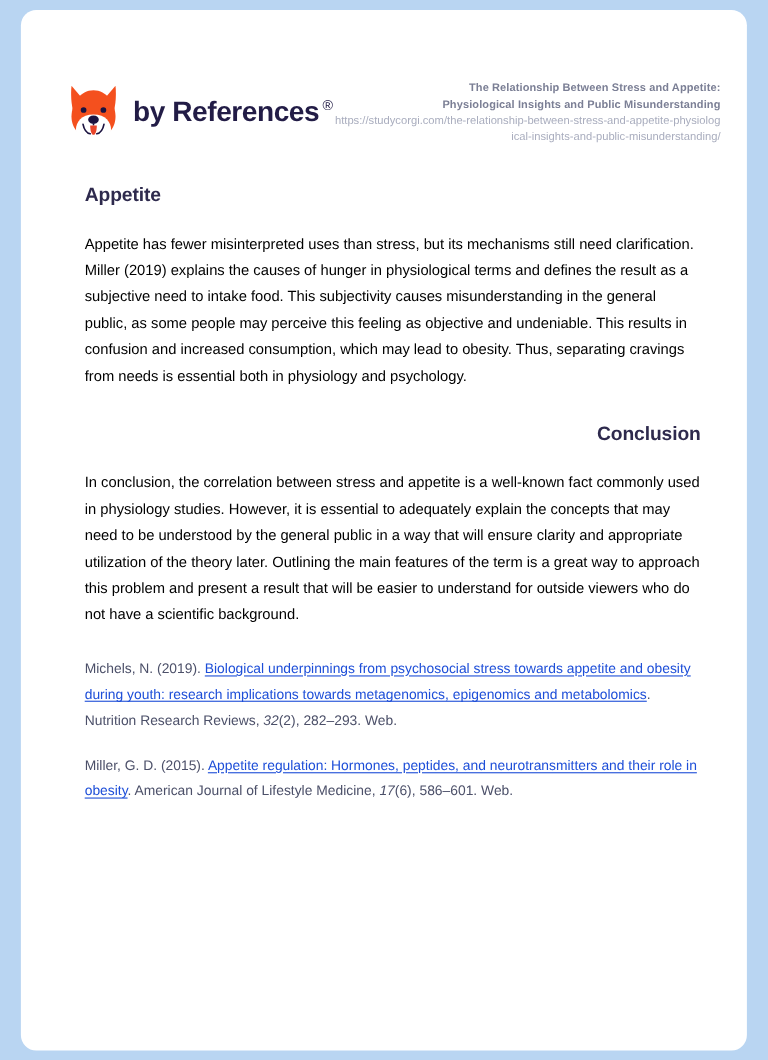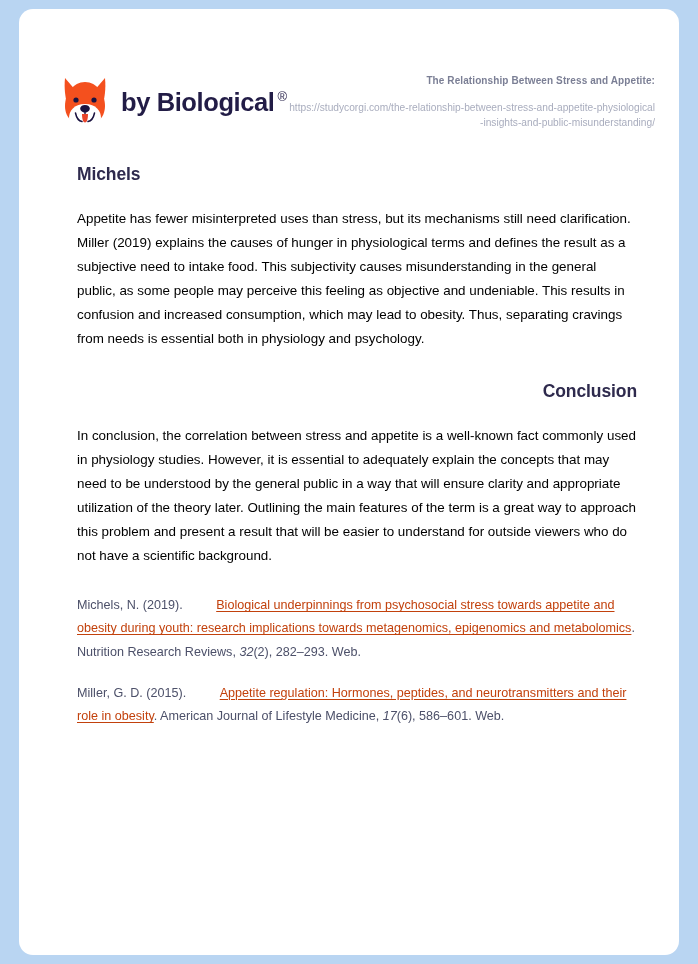--- a/index.html
+++ b/index.html
@@ -75,21 +75,21 @@
     font-weight: bold;
     color: #7b7f95;
     line-height: 1.48;
     letter-spacing: 0.1px;
   }
 
   .header-url {
     font-size: 10.2px;
     color: #a9adbe;
     line-height: 1.45;
-    margin-top: 12px;
+    margin-top: 0;
     word-break: break-all;
   }
 
   
   .doc-body {
     padding: 0 42px 0 58px;
     margin-top: 34px;
   }
 
   h2.section-heading {
@@ -123,24 +123,23 @@
   }
 
   p.reference {
     font-size: 12.6px;
     line-height: 1.85;
     color: #4c5069;
     margin: 0 0 18px 0;
   }
 
   p.reference a.ref-link {
-    color: #c2410c;
+    color: #1d4ed8;
     text-decoration: underline;
     text-underline-offset: 2px;
-    margin-left: 30px;
   }
 
   p.reference .journal {
   }
 
   p.reference .vol {
     font-style: italic;
   }
 </style>
 </head>
@@ -171,34 +170,35 @@
         <path d="M24 29 C21 29 19.2 30.6 19.2 32.6 C19.2 34.8 21.4 36.6 24 36.6 C26.6 36.6 28.8 34.8 28.8 32.6 C28.8 30.6 27 29 24 29 Z" fill="#1b1340"></path>
 
         <path d="M24 36 L24 38" stroke="#1b1340" stroke-width="1.4"></path>
 
         <path d="M21 38 C21 43 22.2 46.5 24 46.5 C25.8 46.5 27 43 27 38 Z" fill="#e8452a"></path>
 
         <path d="M14.5 37 C15.5 42 18 45 21 45.6" stroke="#1b1340" stroke-width="1.5" fill="none" stroke-linecap="round"></path>
 
         <path d="M33.5 37 C32.5 42 30 45 27 45.6" stroke="#1b1340" stroke-width="1.5" fill="none" stroke-linecap="round"></path>
       </svg>
-      <div class="brand-wordmark"><span>by Biological</span><span class="brand-reg">®</span></div>
+      <div class="brand-wordmark"><span>by References</span><span class="brand-reg">®</span></div>
     </div>
 
     <div class="header-meta">
       <div class="header-title-line">The Relationship Between Stress and Appetite:</div>
+      <div class="header-title-line">Physiological Insights and Public Misunderstanding</div>
       <div class="header-url">https://studycorgi.com/the-relationship-between-stress-and-appetite-physiological-insights-and-public-misunderstanding/</div>
     </div>
 
   </div>
 
   <div class="doc-body">
 
     <div class="section-block">
-      <h2 class="section-heading">Michels</h2>
+      <h2 class="section-heading">Appetite</h2>
       <p class="body-para">Appetite has fewer misinterpreted uses than stress, but its mechanisms still need clarification. Miller (2019) explains the causes of hunger in physiological terms and defines the result as a subjective need to intake food. This subjectivity causes misunderstanding in the general public, as some people may perceive this feeling as objective and undeniable. This results in confusion and increased consumption, which may lead to obesity. Thus, separating cravings from needs is essential both in physiology and psychology.</p>
     </div>
 
     <div class="section-block">
       <h2 class="section-heading tight-top">Conclusion</h2>
       <p class="body-para">In conclusion, the correlation between stress and appetite is a well-known fact commonly used in physiology studies. However, it is essential to adequately explain the concepts that may need to be understood by the general public in a way that will ensure clarity and appropriate utilization of the theory later. Outlining the main features of the term is a great way to approach this problem and present a result that will be easier to understand for outside viewers who do not have a scientific background.</p>
     </div>
 
     <div class="section-block">
 

